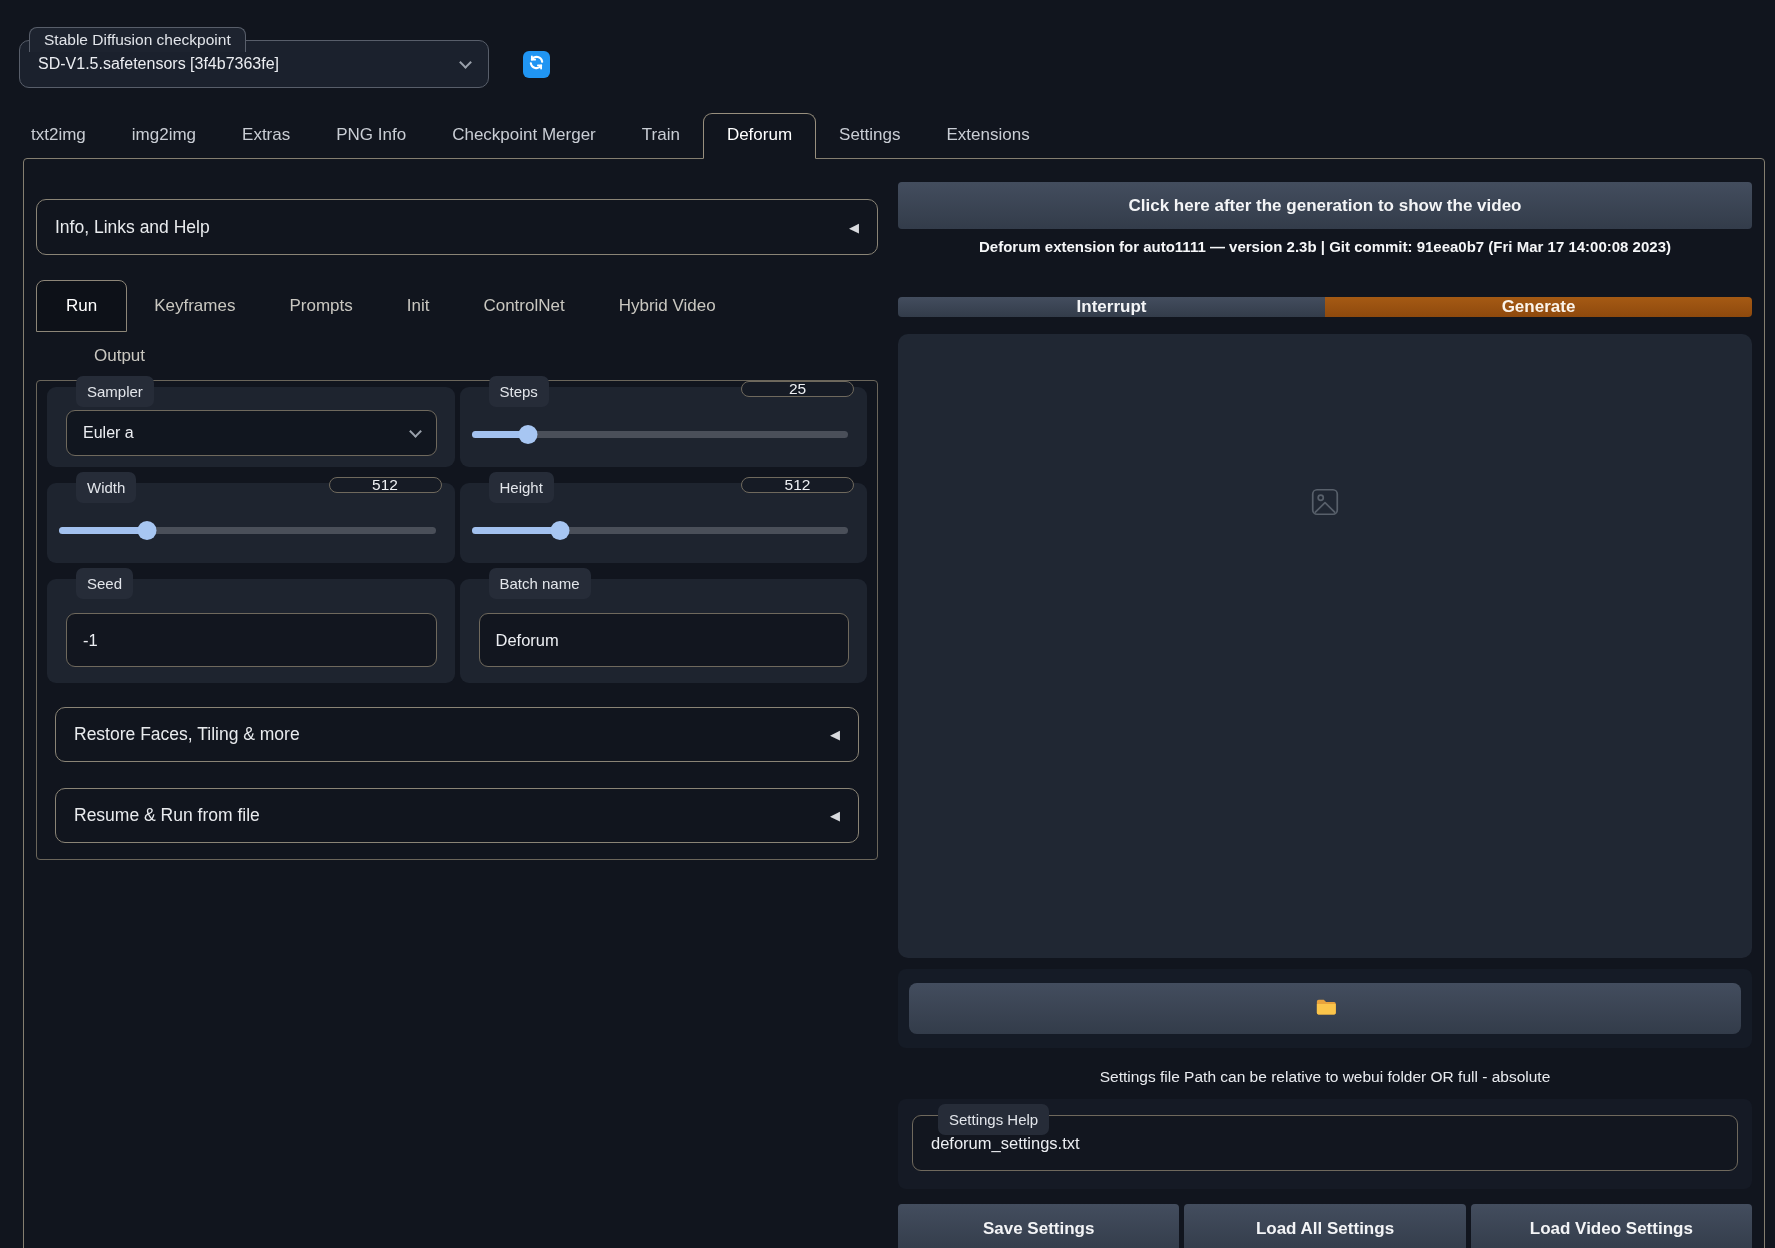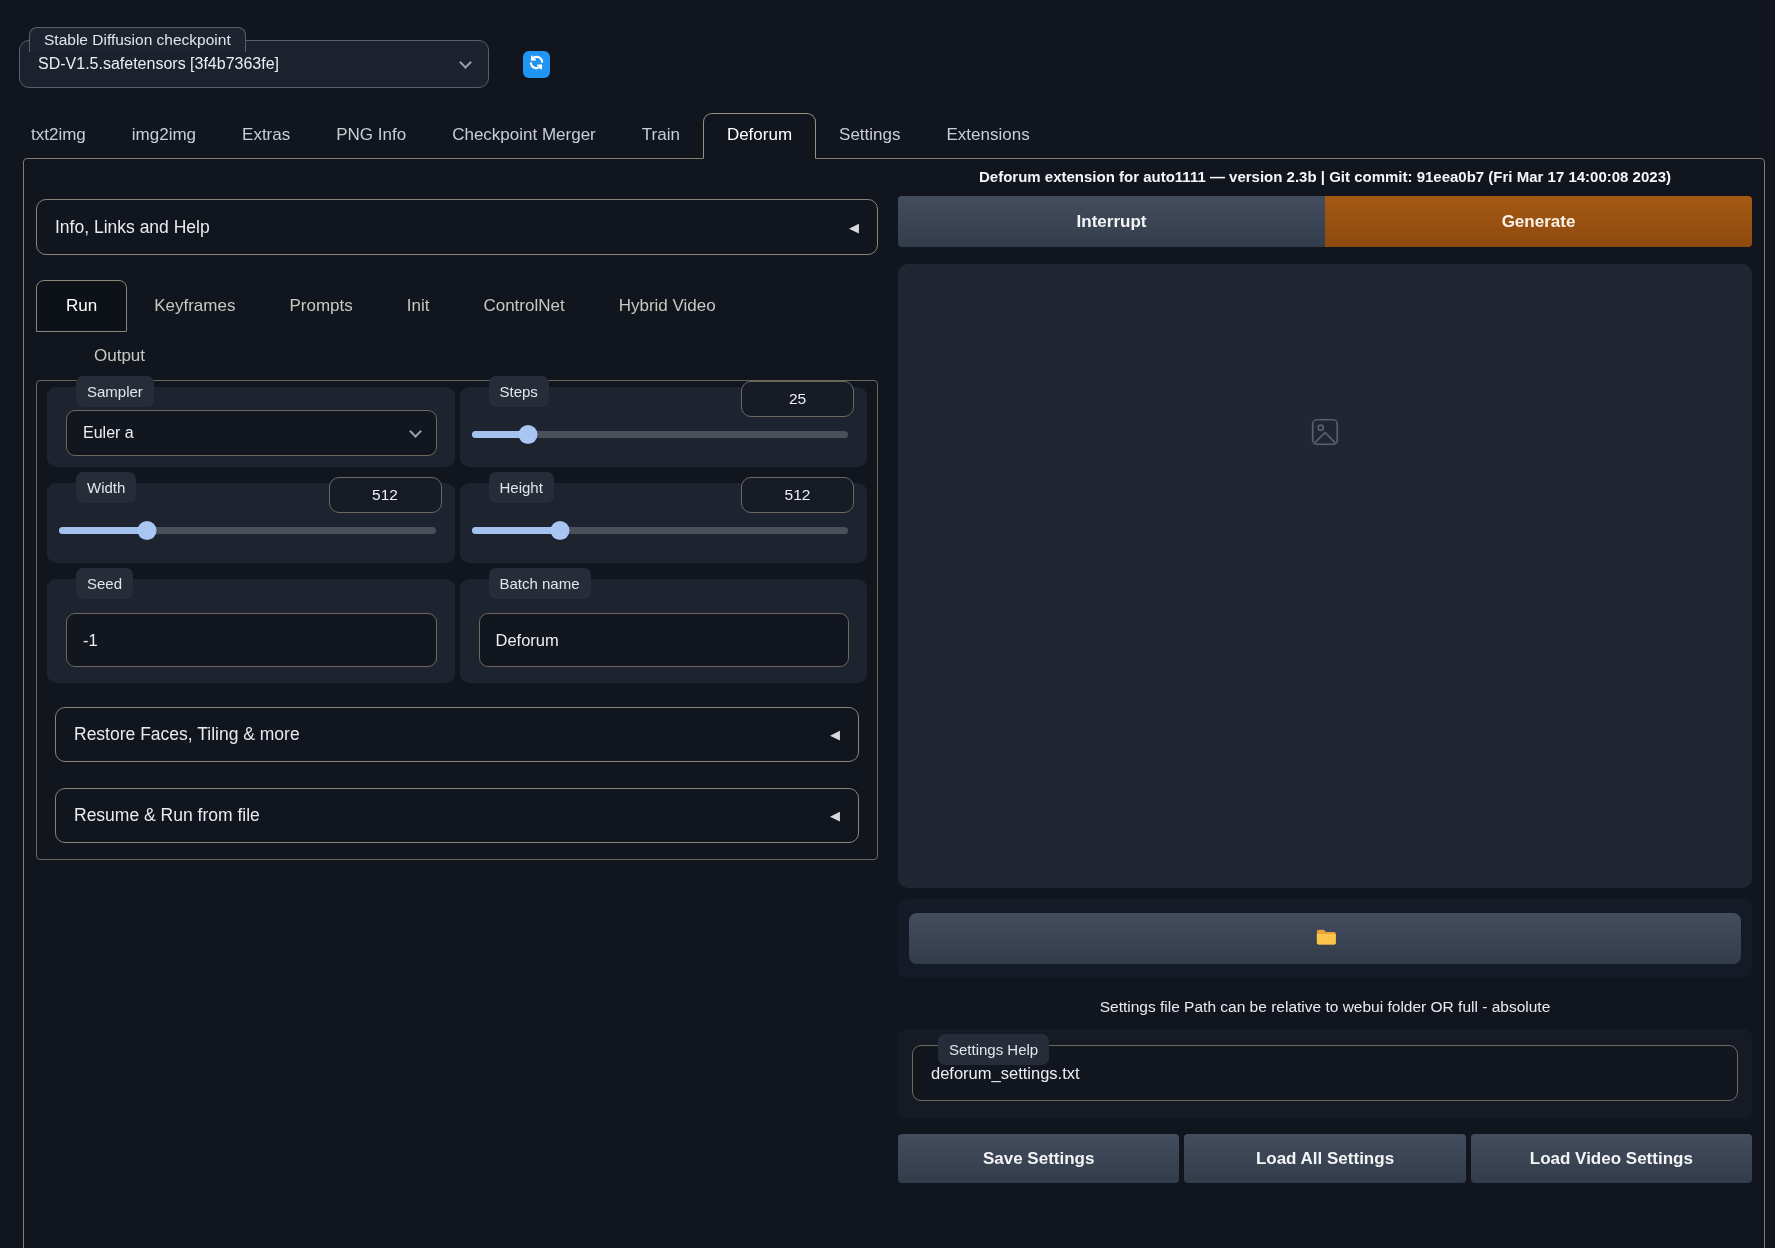--- a/index.html
+++ b/index.html
@@ -51,42 +51,42 @@
   .subtab-output { font-size:17px; color:#c9c7c0; padding-left:58px; cursor:pointer; }
 
   
   .run-panel { border:1px solid #6b665b; border-radius:4px; padding:6px 10px 16px; }
   .frow { display:flex; gap:5px; }
   .frow + .frow { margin-top:16px; }
   .group { position:relative; background:#1e242f; border-radius:9px; flex:1; }
   .group-slider { height:80px; }
   .group-input { height:104px; }
   .group .chip { position:absolute; top:-11px; left:29px; z-index:1; }
-  .numbox { position:absolute; top:-6px; right:13px; width:113px; height:36px; background:#161b25;
+  .numbox { position:absolute; top:-6px; right:13px; width:113px; height:16px; background:#161b25;
     border:1px solid #6f695d; border-radius:10px; color:#eef0f3; font-size:15.5px; text-align:center;
     font-family:inherit; }
   .select { height:46px; margin:23px 18px 0 19px; padding:0 16px; border-color:#6f695d; background:#11161f; border-radius:9px;}
   .slider { position:relative; margin:38px 19px 0 12px; height:19px; cursor:pointer; }
   .track { position:absolute; top:6px; left:0; right:0; height:7px; background:#4a4f59; border-radius:4px; }
   .fill { height:100%; background:#a2c1ef; border-radius:4px 0 0 4px; }
   .handle { position:absolute; top:0; width:19px; height:19px; border-radius:50%; background:#a7c6f2;
     transform:translateX(-50%); }
   .textinput { display:block; width:calc(100% - 37px); height:54px; margin:34px 18px 0 19px; background:#12161f;
     border:1px solid #6f695d; border-radius:9px; color:#eceef2; font-size:16.5px; padding:0 16px;
     font-family:inherit; }
   .acc-small { margin:24px 8px 0; height:55px; }
   .acc-small + .acc-small { margin-top:26px; }
 
   
   .btn { display:flex; align-items:center; justify-content:center; cursor:pointer; border:none;
     font-family:inherit; font-weight:700; color:#f3f4f6; font-size:17px;
     background:linear-gradient(180deg,#434d5e,#333c4a); }
   .show-video-btn { margin-top:23px; height:47px; width:100%; border-radius:4px; }
   .version-line { margin-top:9px; text-align:center; font-size:15px; font-weight:700; color:#f5f6f8; white-space:nowrap; }
-  .gen-row { margin-top:11px; display:flex; height:51px; }
+  .gen-row { margin-top:11px; display:flex; height:51px;align-items:flex-end; }
   .interrupt-btn { flex:1; border-radius:4px 0 0 4px; }
   .generate-btn { flex:1; border-radius:0 4px 4px 0; background:linear-gradient(180deg,#a55a14,#8e490d); color:#faf3ea; }
   .gallery { position:relative; margin-top:17px; height:624px; background:#202733; border-radius:10px; }
   .gallery svg { position:absolute; left:50%; top:27%; transform:translate(-50%,-50%); }
   .folder-panel { margin-top:11px; background:#151b26; border-radius:8px; padding:14px 11px; }
   .folder-btn { height:51px; width:100%; border-radius:8px; }
   .path-hint { margin-top:20px; text-align:center; font-size:15.5px; font-weight:500; color:#e9ebef; }
   .settings-panel { margin-top:13px; background:#151a25; border-radius:8px; padding:16px 14px 18px; }
   .settings-input-wrap { position:relative; }
   .settings-input-wrap .chip { position:absolute; top:-11px; left:26px; z-index:1; }
@@ -215,20 +215,21 @@
         <div class="accordion acc-small">
           <span class="acc-label">Resume &amp; Run from file</span>
           <span class="acc-arrow">◀</span>
         </div>
 
       </div>
     </div>
 
     <div class="col-right">
 
+      <button class="btn show-video-btn">Click here after the generation to show the video</button>
 
       <div class="version-line">Deforum extension for auto1111 — version 2.3b | Git commit: 91eea0b7 (Fri Mar 17 14:00:08 2023)</div>
 
       <div class="gen-row">
         <button class="btn interrupt-btn">Interrupt</button>
         <button class="btn generate-btn">Generate</button>
       </div>
 
       <div class="gallery">
         <svg width="32" height="32" viewBox="0 0 30 30" fill="none" stroke="#58606b" stroke-width="1.6" stroke-linejoin="round">

